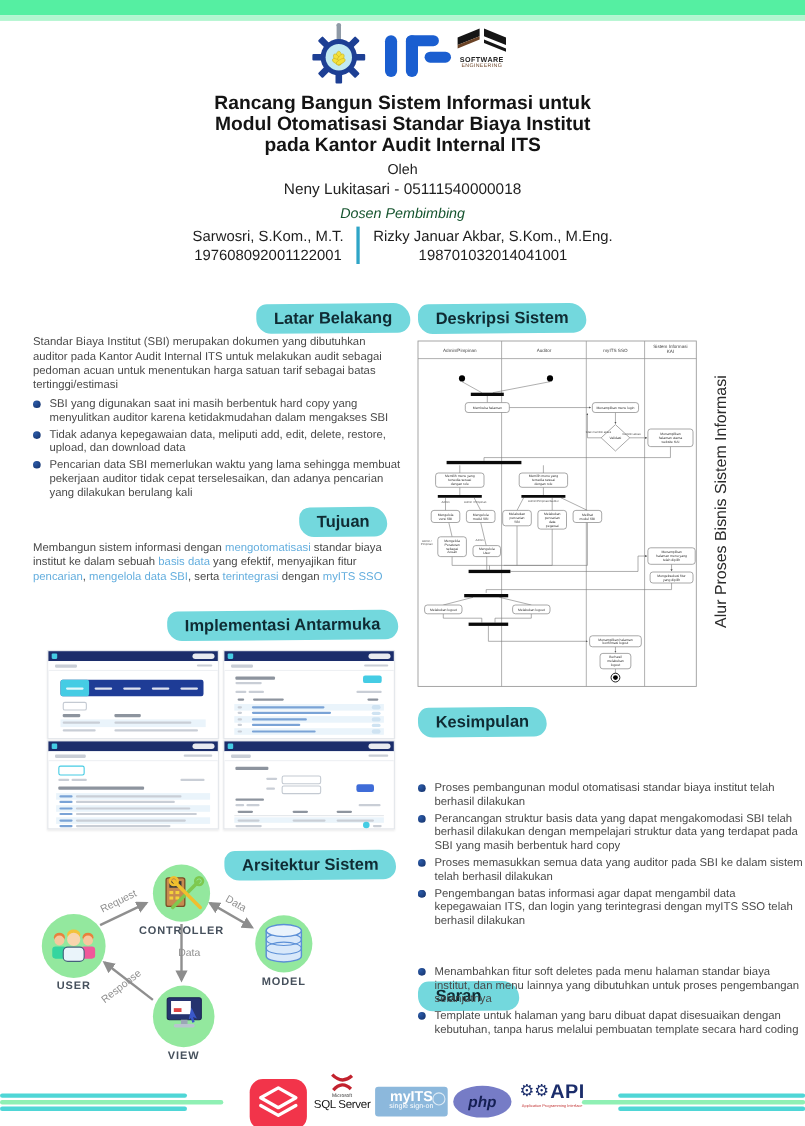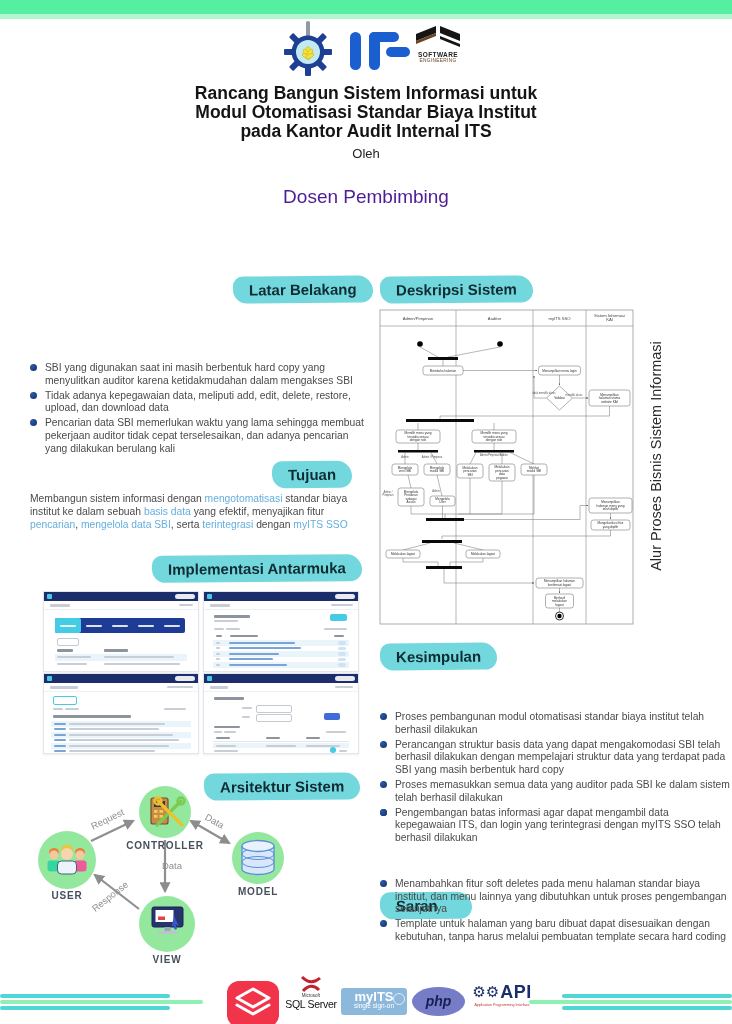--- a/index.html
+++ b/index.html
@@ -7,21 +7,21 @@
           font-family:"Liberation Sans",sans-serif;color:#222;}
   .abs{position:absolute;}
   
   .tbar1{position:absolute;left:0;top:0;width:732px;height:14px;background:#55EFA2;}
   .tbar2{position:absolute;left:0;top:14px;width:732px;height:5px;background:#B2F6D0;}
   
   .title{position:absolute;left:0;right:0;top:84px;text-align:center;font-size:17.5px;
          font-weight:bold;line-height:19px;color:#141414;}
   .oleh{position:absolute;left:0;right:0;top:146px;text-align:center;font-size:13px;color:#222;}
   .author{position:absolute;left:0;right:0;top:163px;text-align:center;font-size:14px;color:#222;}
-  .dosen{position:absolute;left:0;right:0;top:186px;text-align:center;font-size:19px;color:#4c1d95;}
+  .dosen{position:absolute;left:0;right:0;top:186px;text-align:center;font-size:13px;color:#14532d;font-style:italic;}
   .advisors{position:absolute;left:0;right:0;top:206px;display:flex;justify-content:center;gap:12px;}
   .adv{text-align:center;font-size:13.5px;line-height:17px;color:#1d1d1d;}
   .adv-div{width:3px;background:#2FA5C7;}
   .selogo-t1{font-size:6.5px;font-weight:bold;letter-spacing:.4px;color:#222;text-align:center;margin-top:1px;}
   .selogo-t2{font-size:4.8px;letter-spacing:.3px;color:#6B4326;text-align:center;}
   
   .hbox{position:absolute;background:#73D8DD;color:#0F2B33;font-weight:bold;font-size:15px;
         padding:5px 16px;border-radius:10px 16px 12px 14px;transform:rotate(-.5deg);white-space:nowrap;}
   
   .para{position:absolute;font-size:10.3px;line-height:12.9px;color:#4A4A4A;}
@@ -140,23 +140,36 @@
     <div class="selogo-t1">SOFTWARE</div>
     <div class="selogo-t2">ENGINEERING</div>
   </div>
 
   <div class="title">
     <div>Rancang Bangun Sistem Informasi untuk</div>
     <div>Modul Otomatisasi Standar Biaya Institut</div>
     <div>pada Kantor Audit Internal ITS</div>
   </div>
   <div class="oleh">Oleh</div>
+  <div class="author">Neny Lukitasari - 05111540000018</div>
   <div class="dosen">Dosen Pembimbing</div>
+  <div class="advisors">
+    <div class="adv">
+      <div>Sarwosri, S.Kom., M.T.</div>
+      <div>197608092001122001</div>
+    </div>
+    <div class="adv-div"></div>
+    <div class="adv">
+      <div>Rizky Januar Akbar, S.Kom., M.Eng.</div>
+      <div>198701032014041001</div>
+    </div>
+  </div>
 
   <div class="hbox" style="left:233px;top:276px">Latar Belakang</div>
+  <div class="para" style="left:30px;top:306px;width:336px">Standar Biaya Institut (SBI) merupakan dokumen yang dibutuhkan auditor pada Kantor Audit Internal ITS untuk melakukan audit sebagai pedoman acuan untuk menentukan harga satuan tarif sebagai batas tertinggi/estimasi</div>
   <div class="blist" style="left:30px;top:362px;width:338px">
     <div class="bi"><span class="dot"></span><span>SBI yang digunakan saat ini masih berbentuk hard copy yang menyulitkan auditor karena ketidakmudahan dalam mengakses SBI</span></div>
     <div class="bi"><span class="dot"></span><span>Tidak adanya kepegawaian data, meliputi add, edit, delete, restore, upload, dan download data</span></div>
     <div class="bi"><span class="dot"></span><span>Pencarian data SBI memerlukan waktu yang lama sehingga membuat pekerjaan auditor tidak cepat terselesaikan, dan adanya pencarian yang dilakukan berulang kali</span></div>
   </div>
 
   <div class="hbox" style="left:272px;top:461px">Tujuan</div>
   <div class="para" style="left:30px;top:493px;width:342px">
     <span>Membangun sistem informasi dengan </span><span class="hl">mengotomatisasi</span><span> standar biaya institut ke dalam sebuah </span><span class="hl">basis data</span><span> yang efektif, menyajikan fitur </span><span class="hl">pencarian</span><span>, </span><span class="hl">mengelola data SBI</span><span>, serta </span><span class="hl">terintegrasi</span><span> dengan </span><span class="hl">myITS SSO</span>
   </div>

